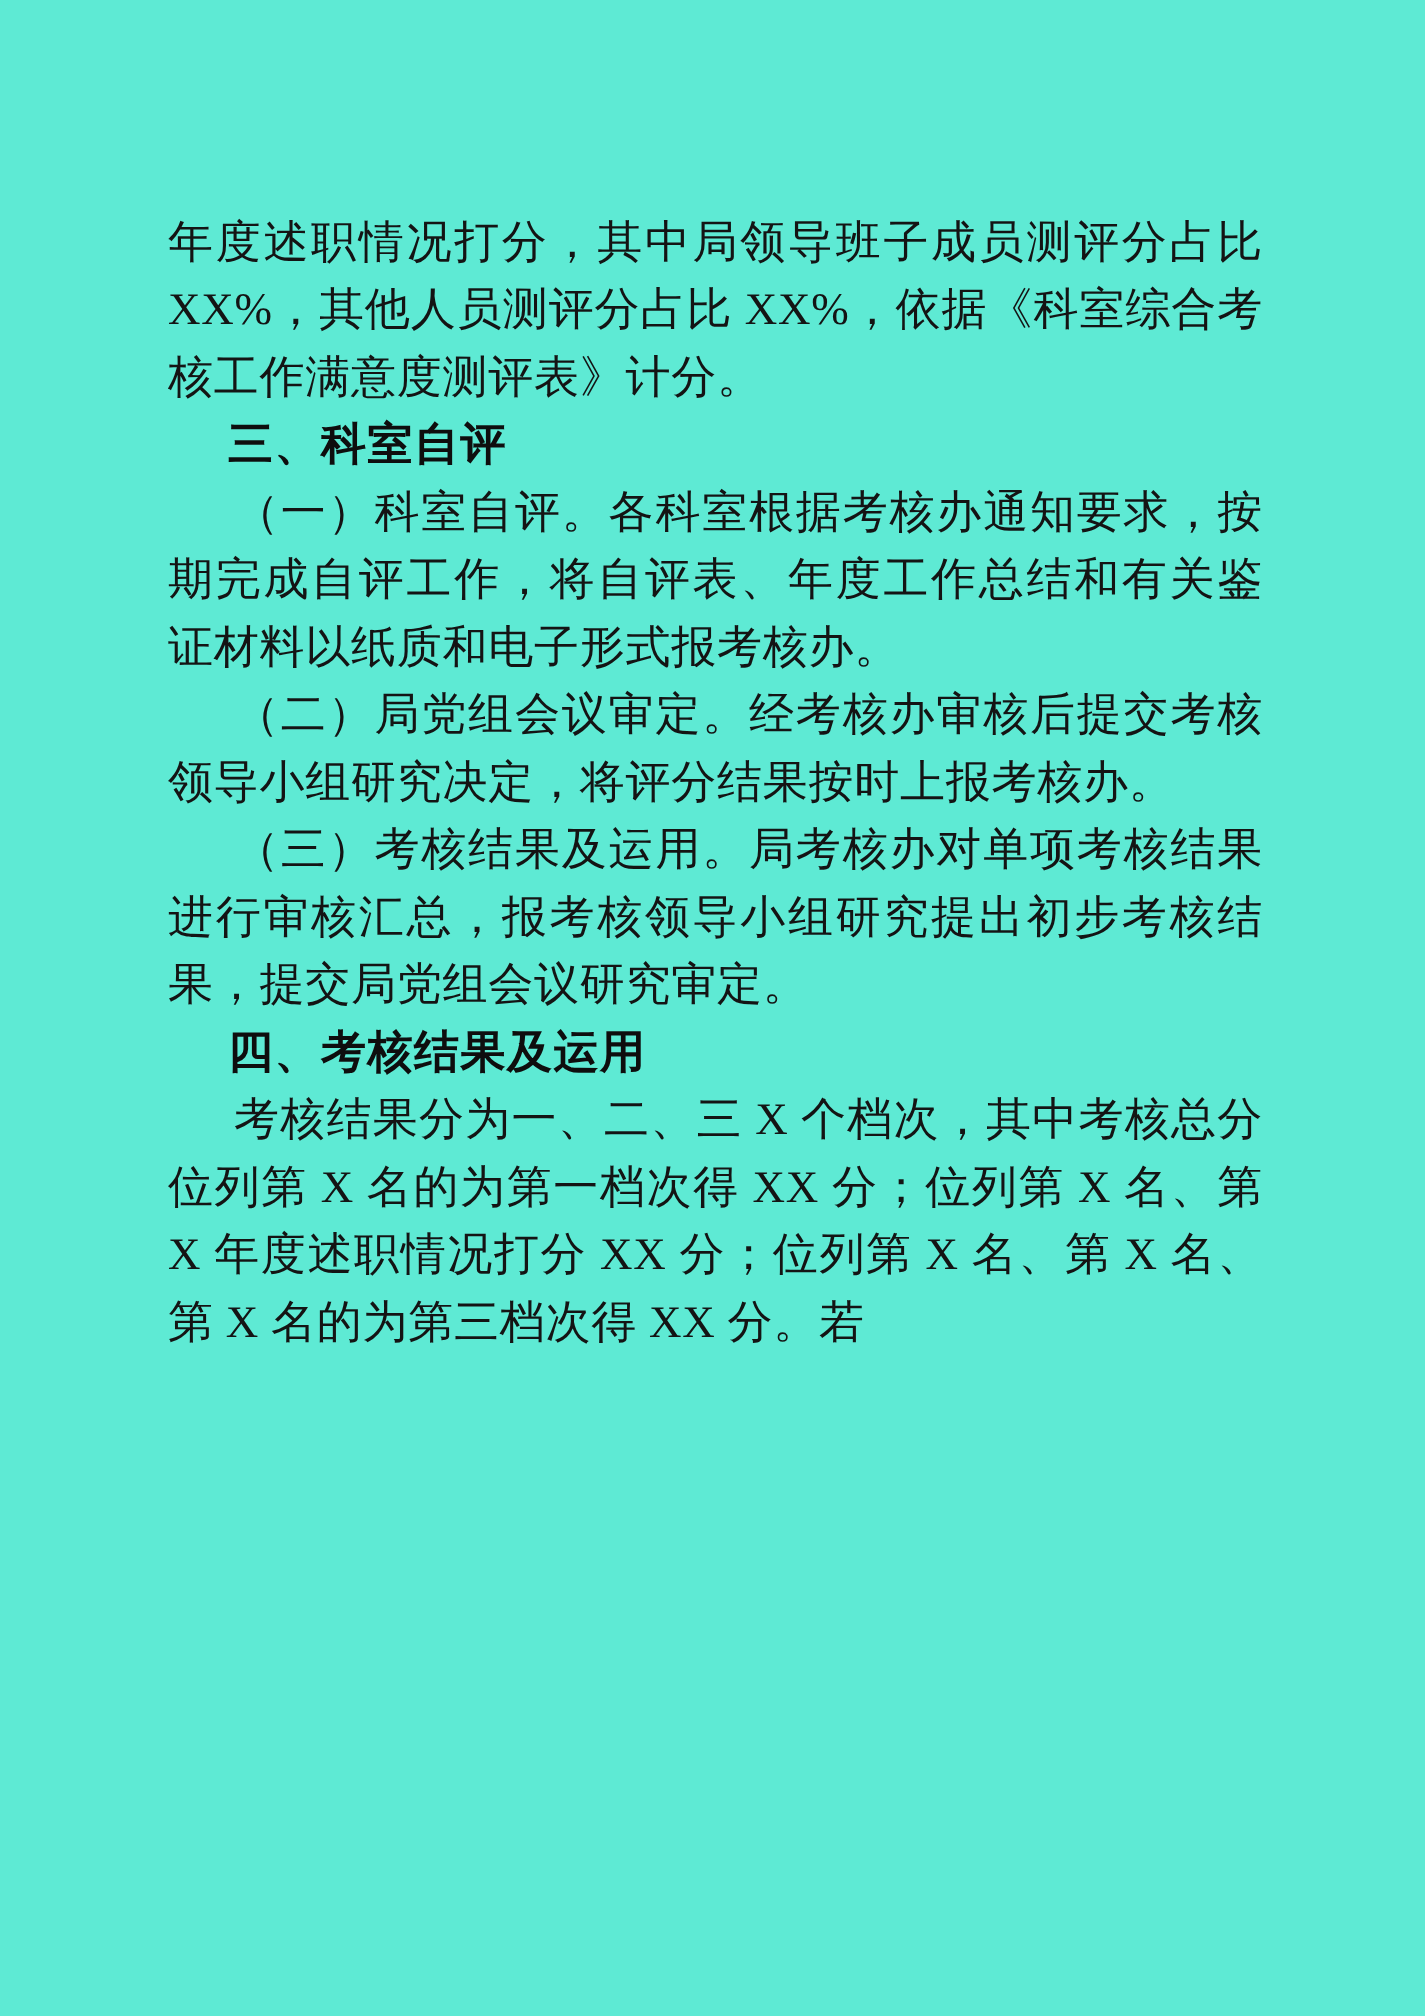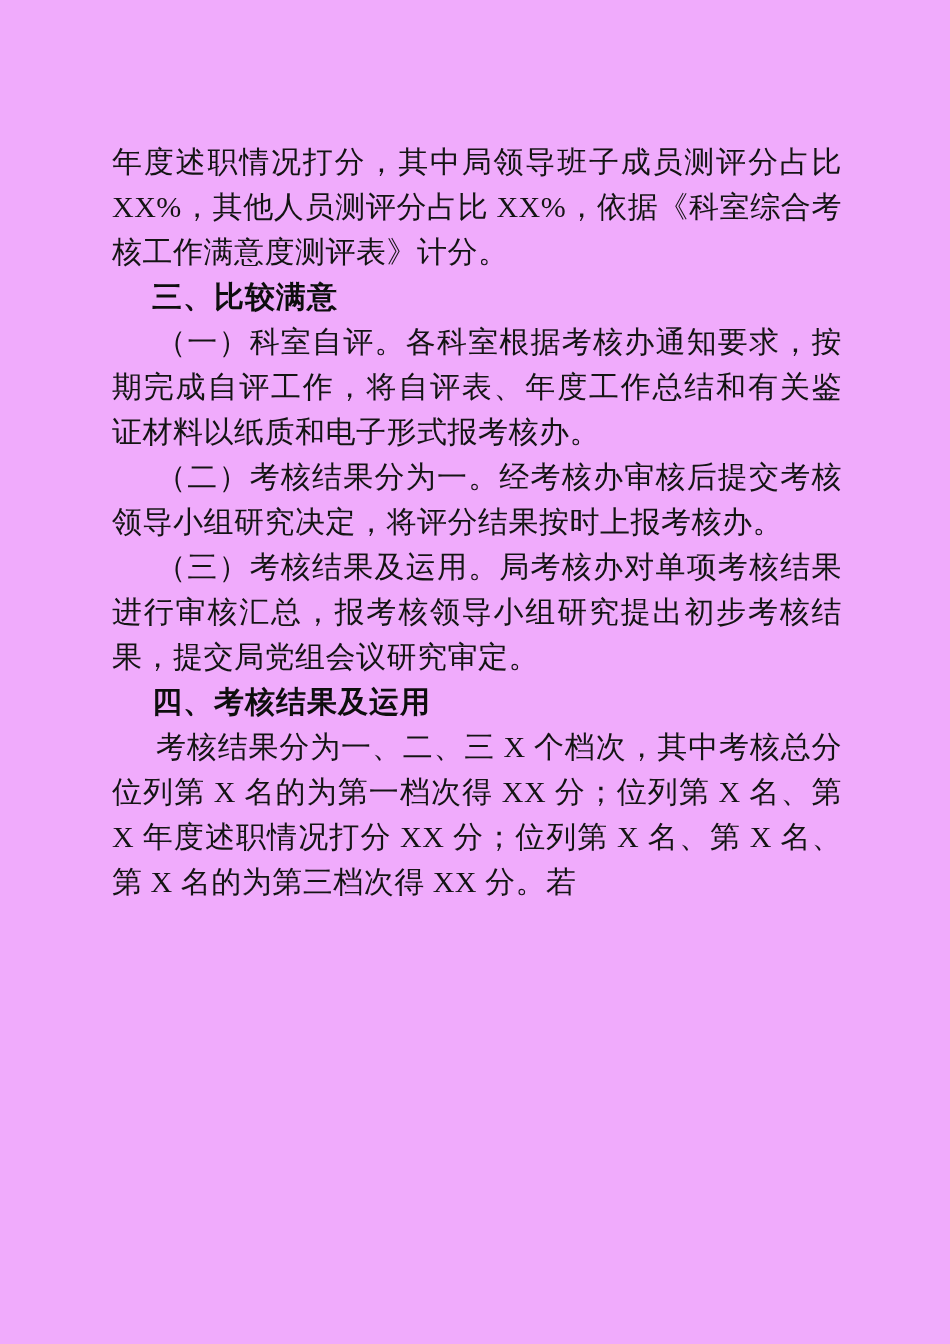--- a/index.html
+++ b/index.html
@@ -14,21 +14,21 @@
     overflow: hidden;
     font-family: "Liberation Serif", "DejaVu Serif", serif;
     color: #141414;
   }
   .page {
     position: absolute;
     top: 0;
     left: 0;
     width: 950px;
     height: 1344px;
-    background: #f0abfc;
+    background: #5eead4;
     box-sizing: border-box;
     padding: 139px 108px 0 112px;
   }
   .content {
     width: 730px;
   }
   p.para {
     margin: 0;
     font-size: 30px;
     line-height: 45px;
@@ -55,25 +55,25 @@
 </head>
 <body>
 
 <div class="page">
   <div class="content">
 
     <p class="para">年度述职情况打分，其中局领导班子成员测评分占比 XX%，其他人员测评分占比 XX%，依据《科室综合考核工作满意度测评表》计分。</p>
 
 
 
-    <p class="heading">三、比较满意</p>
+    <p class="heading">三、科室自评</p>
 
     <p class="para indent"><span class="lead">（一）科室自评。</span><span>各科室根据考核办通知要求，按期完成自评工作，将自评表、年度工作总结和有关鉴证材料以纸质和电子形式报考核办。</span></p>
 
-    <p class="para indent"><span class="lead">（二）考核结果分为一。</span><span>经考核办审核后提交考核领导小组研究决定，将评分结果按时上报考核办。</span></p>
+    <p class="para indent"><span class="lead">（二）局党组会议审定。</span><span>经考核办审核后提交考核领导小组研究决定，将评分结果按时上报考核办。</span></p>
 
     <p class="para indent"><span class="lead">（三）考核结果及运用。</span><span>局考核办对单项考核结果进行审核汇总，报考核领导小组研究提出初步考核结果，提交局党组会议研究审定。</span></p>
 
     <p class="heading">四、考核结果及运用</p>
 
     <p class="para indent">考核结果分为一、二、三 X 个档次，其中考核总分位列第 X 名的为第一档次得 XX 分；位列第 X 名、第 X 年度述职情况打分 XX 分；位列第 X 名、第 X 名、第 X 名的为第三档次得 XX 分。若</p>
 
   </div>
 </div>
 

